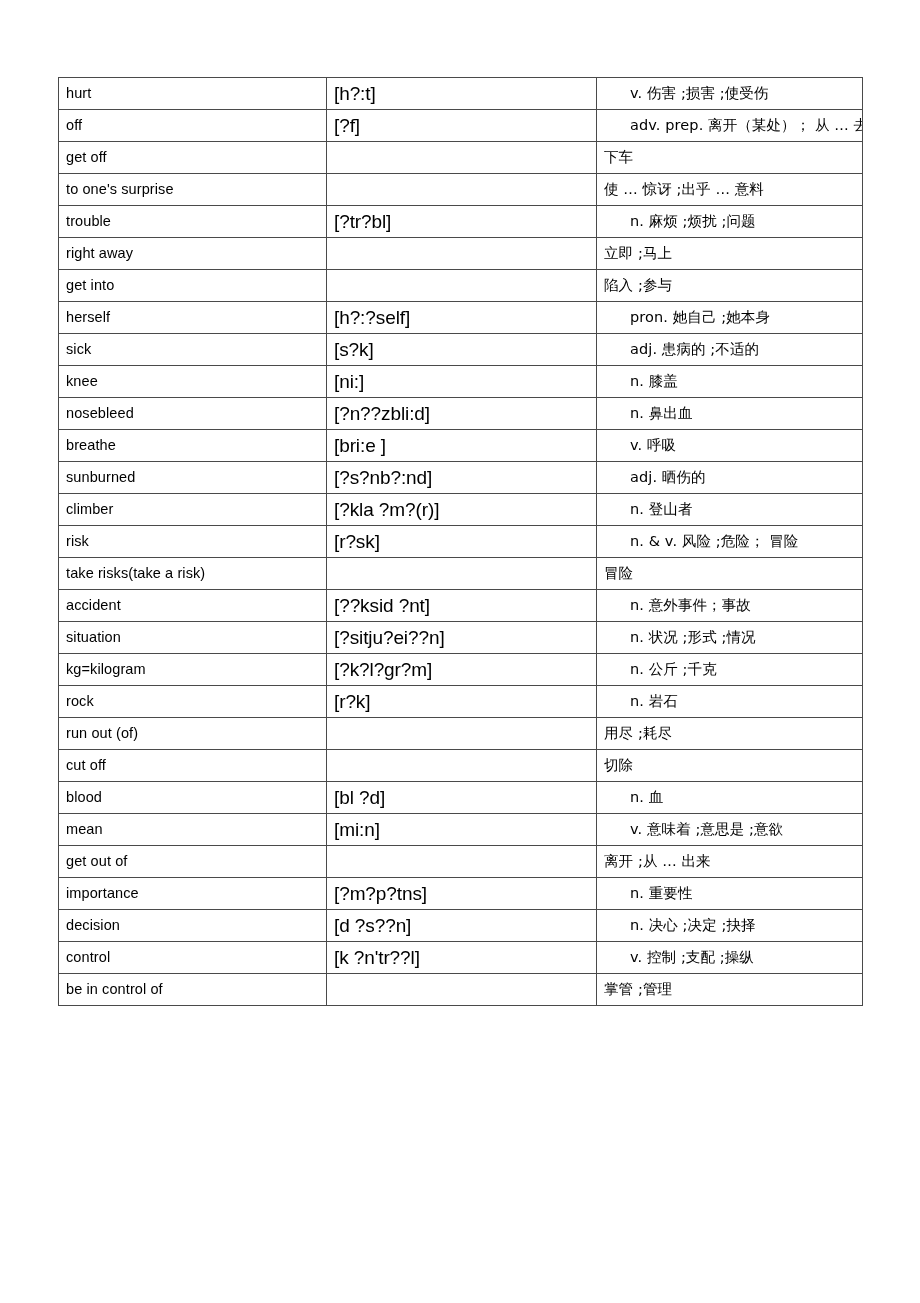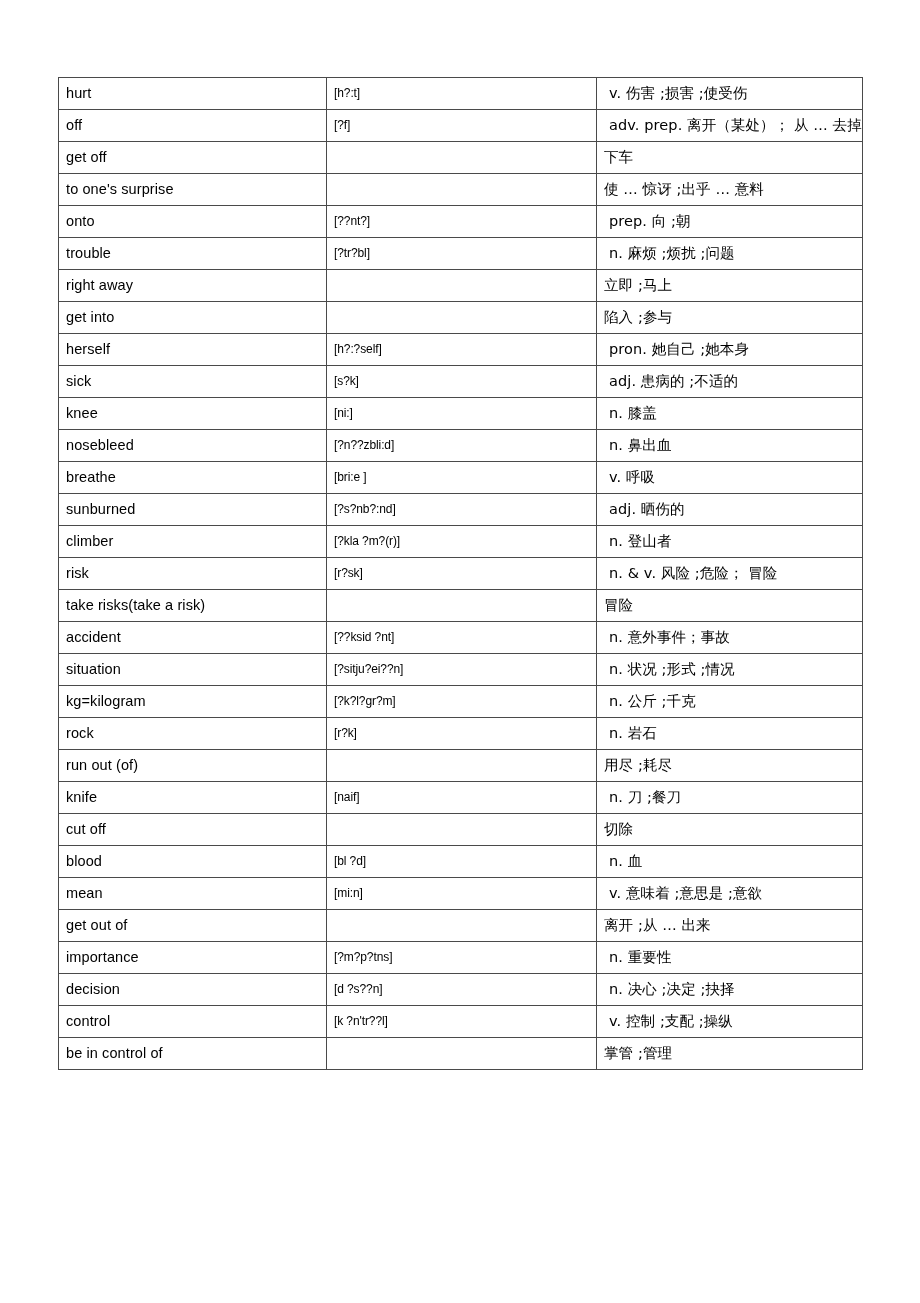--- a/index.html
+++ b/index.html
@@ -42,31 +42,31 @@
   }
   col.c-word   { width: 268px; }
   col.c-phon   { width: 270px; }
   col.c-def    { width: 266px; }
 
   td.word {
     font-size: 14.5px;
     letter-spacing: 0.1px;
   }
   td.phon {
-    font-size: 12px;
+    font-size: 19px;
     letter-spacing: -0.1px;
   }
   td.def {
     font-size: 14.5px;
     font-family: "DejaVu Sans", "Liberation Sans", sans-serif;
     letter-spacing: 0.1px;
   }
   
   td.def.pos {
-    padding-left: 12px;
+    padding-left: 33px;
   }
   td.empty {
     padding: 0;
   }
 </style>
 </head>
 <body>
 
 <div class="page">
   <table class="vocab-table">
@@ -90,25 +90,20 @@
           <td class="word">get off</td>
           <td class="phon empty"></td>
           <td class="def">下车</td>
         </tr>
         <tr>
           <td class="word">to one's surprise</td>
           <td class="phon empty"></td>
           <td class="def">使 … 惊讶 ;出乎 … 意料</td>
         </tr>
         <tr>
-          <td class="word">onto</td>
-          <td class="phon">[??nt?]</td>
-          <td class="def pos">prep.  向 ;朝</td>
-        </tr>
-        <tr>
           <td class="word">trouble</td>
           <td class="phon">[?tr?bl]</td>
           <td class="def pos">n.  麻烦 ;烦扰 ;问题</td>
         </tr>
         <tr>
           <td class="word">right away</td>
           <td class="phon empty"></td>
           <td class="def">立即 ;马上</td>
         </tr>
         <tr>
@@ -178,25 +173,20 @@
         </tr>
         <tr>
           <td class="word">rock</td>
           <td class="phon">[r?k]</td>
           <td class="def pos">n.  岩石</td>
         </tr>
         <tr>
           <td class="word">run out (of)</td>
           <td class="phon empty"></td>
           <td class="def">用尽 ;耗尽</td>
-        </tr>
-        <tr>
-          <td class="word">knife</td>
-          <td class="phon">[naif]</td>
-          <td class="def pos">n.  刀 ;餐刀</td>
         </tr>
         <tr>
           <td class="word">cut off</td>
           <td class="phon empty"></td>
           <td class="def">切除</td>
         </tr>
         <tr>
           <td class="word">blood</td>
           <td class="phon">[bl ?d]</td>
           <td class="def pos">n.  血</td>

